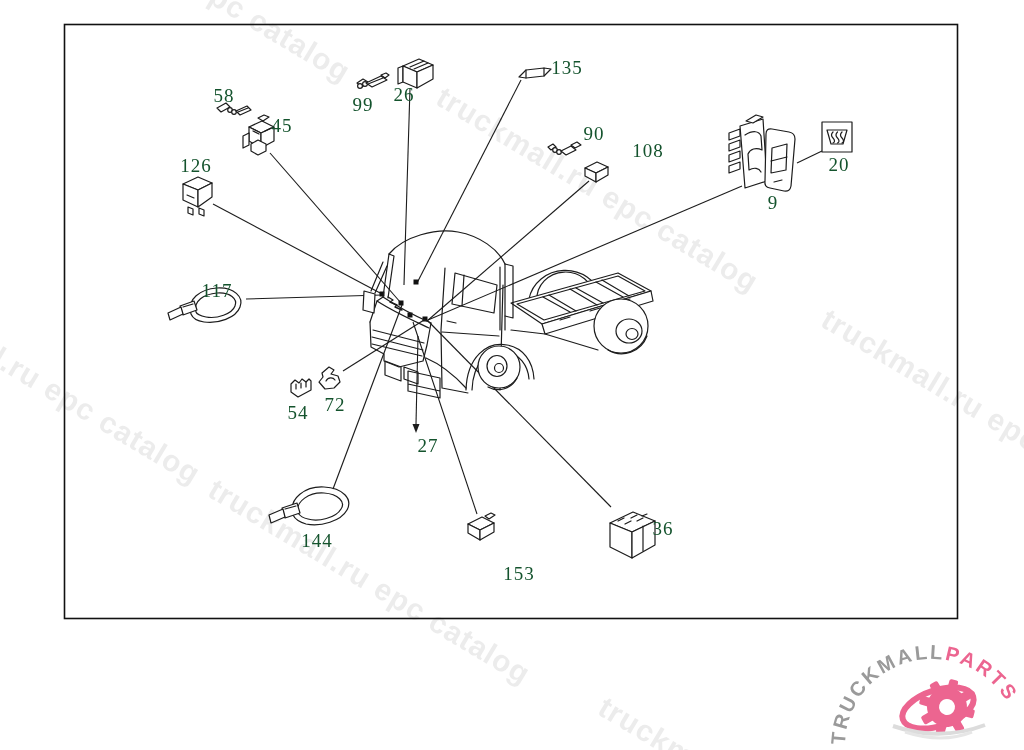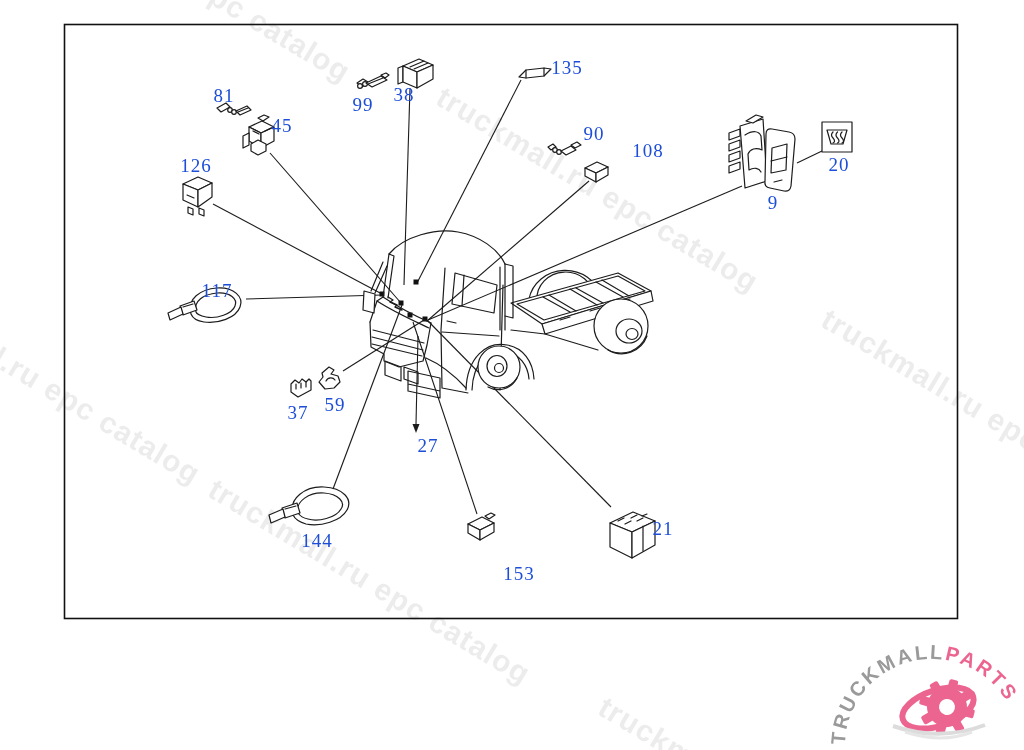--- a/index.html
+++ b/index.html
@@ -12,21 +12,21 @@
     font-family:"Liberation Sans","DejaVu Sans",sans-serif;
     font-weight:bold;font-size:30px;letter-spacing:1px;
     color:rgba(70,70,70,0.10);
     transform-origin:0 0;transform:rotate(31deg);
     pointer-events:none;
   }
   svg.scene{position:absolute;left:0;top:0;}
   .plabel{
     position:absolute;transform:translate(-50%,-50%);
     font-family:"Liberation Serif","DejaVu Serif",serif;
-    font-size:19px;color:#1d4ed8;letter-spacing:1px;
+    font-size:19px;color:#14532d;letter-spacing:1px;
   }
 </style>
 </head>
 <body>
 
 <div class="watermark" style="left:40px;top:-130px;">truckmall.ru epc catalog</div>
 <div class="watermark" style="left:448px;top:80px;">truckmall.ru epc catalog</div>
 <div class="watermark" style="left:833px;top:302px;">truckmall.ru epc catalog</div>
 <div class="watermark" style="left:-110px;top:272px;">truckmall.ru epc catalog</div>
 <div class="watermark" style="left:220px;top:472px;">truckmall.ru epc catalog</div>
@@ -267,29 +267,29 @@
     <path d="M905,732 Q942,744 972,732" fill="none" stroke="#e6e6e6" stroke-width="3"></path>
     <path id="logo-arc" d="M845,747 A86,86 0 0 1 1019,745" fill="none" stroke="none"></path>
     <text font-family="Liberation Sans, DejaVu Sans, sans-serif" font-size="20" font-weight="bold" letter-spacing="2.5">
       <textPath href="#logo-arc" startOffset="2">
         <tspan fill="#9a9a9a">TRUCKMALL</tspan><tspan fill="#ec6590">PARTS</tspan>
       </textPath>
     </text>
   </g>
 </svg>
 
-<span class="plabel" style="left:224px;top:96px;">81</span>
+<span class="plabel" style="left:224px;top:96px;">58</span>
 <span class="plabel" style="left:282px;top:110px;margin-top:16px;">45</span>
 <span class="plabel" style="left:363px;top:105px;">99</span>
-<span class="plabel" style="left:404px;top:95px;">38</span>
+<span class="plabel" style="left:404px;top:95px;">26</span>
 <span class="plabel" style="left:567px;top:68px;">135</span>
 <span class="plabel" style="left:567px;top:134px;margin-left:27px;">90</span>
 <span class="plabel" style="left:616px;top:151px;margin-left:32px;">108</span>
 <span class="plabel" style="left:839px;top:165px;">20</span>
 <span class="plabel" style="left:773px;top:203px;">9</span>
 <span class="plabel" style="left:196px;top:166px;">126</span>
 <span class="plabel" style="left:180px;top:291px;margin-left:37px;">117</span>
-<span class="plabel" style="left:298px;top:413px;">37</span>
-<span class="plabel" style="left:335px;top:405px;">59</span>
+<span class="plabel" style="left:298px;top:413px;">54</span>
+<span class="plabel" style="left:335px;top:405px;">72</span>
 <span class="plabel" style="left:412px;top:446px;margin-left:16px;">27</span>
 <span class="plabel" style="left:317px;top:541px;">144</span>
 <span class="plabel" style="left:489px;top:574px;margin-left:30px;">153</span>
-<span class="plabel" style="left:663px;top:529px;">21</span>
+<span class="plabel" style="left:663px;top:529px;">36</span>
 
 </body></html>

